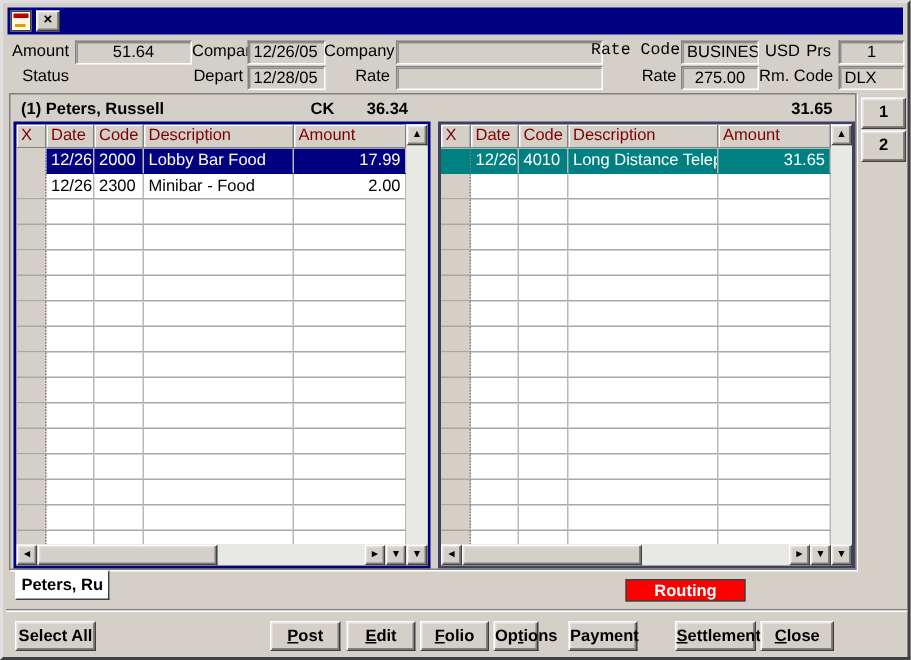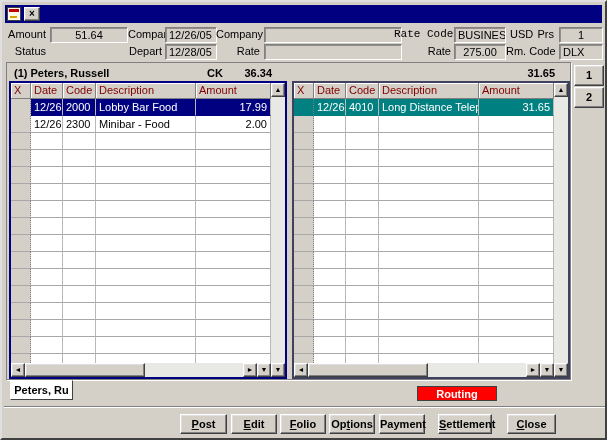--- a/index.html
+++ b/index.html
@@ -85,23 +85,23 @@
   #groove{position:absolute;left:2px;top:404px;width:601px;height:2px;
     border-top:1px solid #808080;border-bottom:1px solid #fff;}
   .abtn{position:absolute;top:412px;height:20px;background:#d4d0c8;border:1px solid;
     border-color:#fff #404040 #404040 #fff;box-shadow:inset -1px -1px 0 #808080,inset 1px 1px 0 #dfdfdf;
     font-size:11px;font-weight:bold;text-align:center;line-height:18px;color:#000;padding:0;}
   .abtn u{text-decoration:underline;}
   #btn-selectall{left:8px;width:54px;}
   #btn-0{left:178px;width:47px;}
   #btn-1{left:229px;width:46px;}
   #btn-2{left:278px;width:46px;}
-  #btn-3{left:327px;width:46px;}
+  #btn-3{left:327px;width:30px;}
   #btn-4{left:377px;width:46px;}
-  #btn-5{left:436px;width:54px;}
+  #btn-5{left:448px;width:54px;}
   #btn-6{left:505px;width:49px;}
 </style>
 </head>
 <body>
 
 <div id="window">
 
   <div id="titlebar">
     <span id="app-icon"></span>
     <span id="close-btn">×</span>
@@ -423,20 +423,21 @@
     </div>
   </div>
 
   <div class="side-btn" id="side-btn-1">1</div>
   <div class="side-btn" id="side-btn-2">2</div>
 
   <div id="folio-tab">Peters, Ru</div>
   <div id="routing-badge" style="background: rgb(255, 0, 0);">Routing</div>
   <div id="groove"></div>
 
+  <button class="abtn" id="btn-selectall"><span>S</span><span>e</span><span>l</span><span>e</span><span>c</span><span>t</span><span> </span><span>A</span><span>l</span><span>l</span></button>
   <button class="abtn" id="btn-0"><u>P</u><span>o</span><span>s</span><span>t</span></button>
   <button class="abtn" id="btn-1"><u>E</u><span>d</span><span>i</span><span>t</span></button>
   <button class="abtn" id="btn-2"><u>F</u><span>o</span><span>l</span><span>i</span><span>o</span></button>
   <button class="abtn" id="btn-3"><span>O</span><span>p</span><u>t</u><span>i</span><span>o</span><span>n</span><span>s</span></button>
   <button class="abtn" id="btn-4"><span>P</span><span>a</span><span>y</span><span>m</span><span>e</span><span>n</span><span>t</span></button>
   <button class="abtn" id="btn-5"><u>S</u><span>e</span><span>t</span><span>t</span><span>l</span><span>e</span><span>m</span><span>e</span><span>n</span><span>t</span></button>
   <button class="abtn" id="btn-6"><u>C</u><span>l</span><span>o</span><span>s</span><span>e</span></button>
 
 </div>
 

